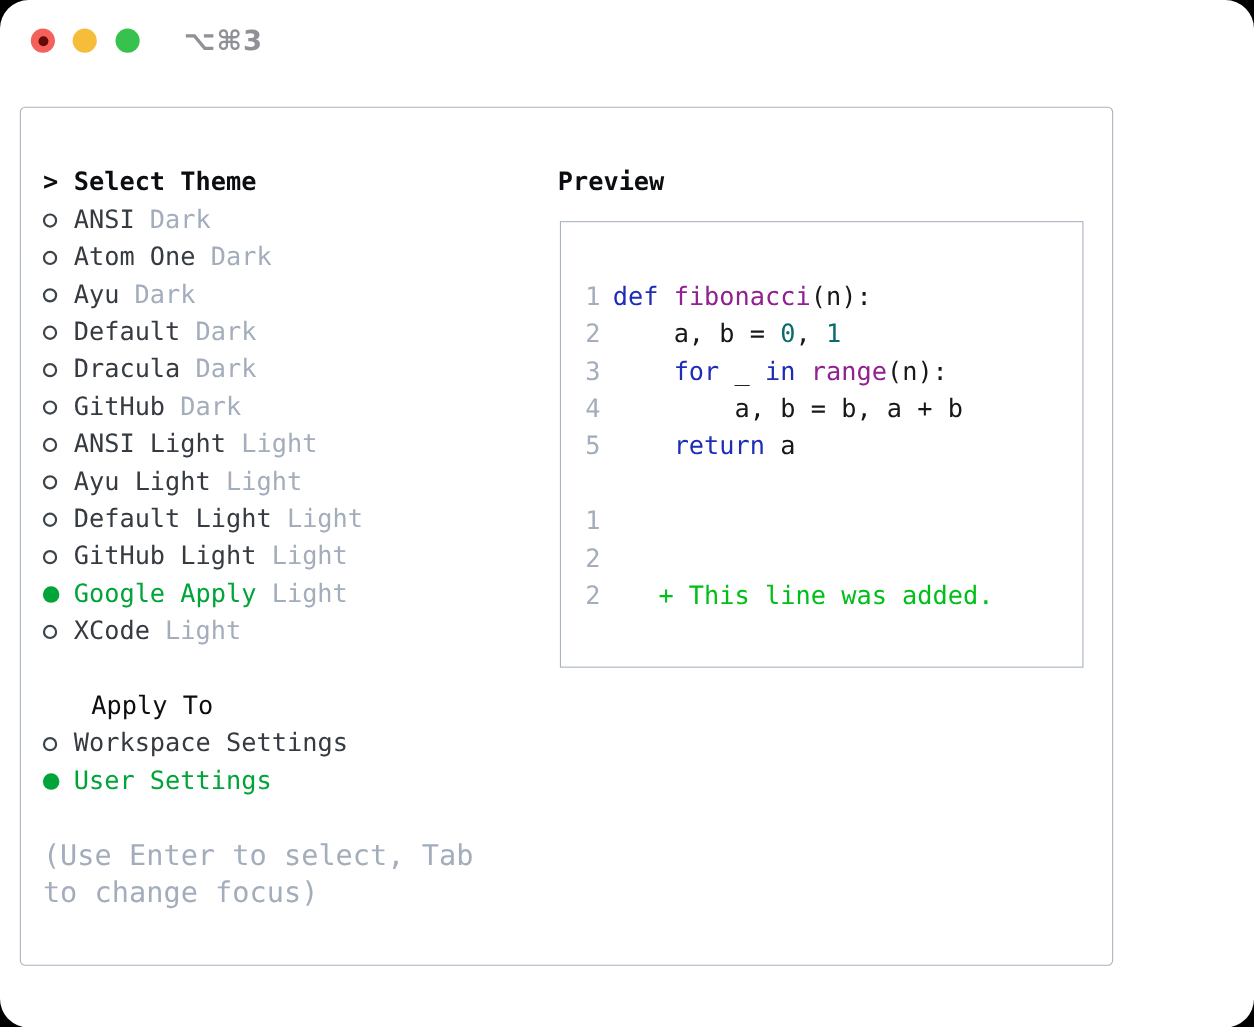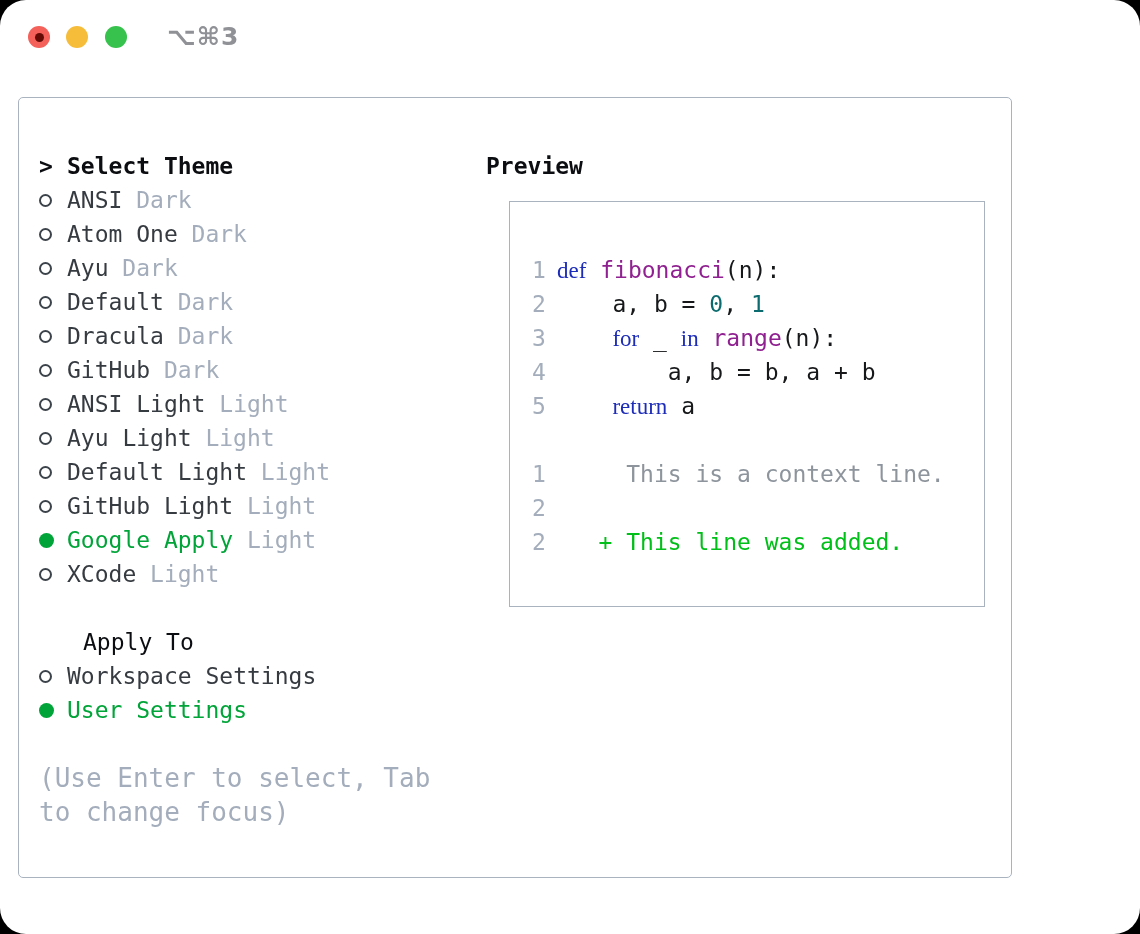--- a/index.html
+++ b/index.html
@@ -65,30 +65,30 @@
   .heading { color:var(--text-heading); font-weight:700; }
   .item-label { color:var(--text-primary); white-space:pre; }
   .item-label.selected { color:var(--accent-green); }
   .variant { color:var(--text-muted); margin-left:13.8px; white-space:pre; }
   .apply-header { margin-left:44px; color:var(--text-heading); }
   .hint {
     margin-top:34px; width:432px; color:var(--text-muted);
     font-size:26px; line-height:34px;
   }
   
-  .preview-header-row { position:absolute; left:467px; top:51px;text-align:center; }
+  .preview-header-row { position:absolute; left:488px; top:51px;text-align:center; }
   .preview-box {
     position:absolute; left:490px; top:103px; width:476px; height:406px;
     border:1.5px solid var(--border); background:var(--window-bg);
     padding:51px 0 0 22px; overflow:hidden;
   }
   .code-line { height:34px; display:flex; align-items:center; font-size:23px; }
   .gutter { flex:0 0 14px; color:var(--gutter); margin-right:11px; text-align:left; }
   .code-text { white-space:pre; color:var(--syntax-default); }
-  .code-text .kw   { color:var(--syntax-keyword);font-family:Liberation Serif, serif; }
+  .code-text .kw   { color:var(--syntax-keyword); }
   .code-text .fn   { color:var(--syntax-function);margin-top:31px; }
   .code-text .lit  { color:var(--syntax-literal); }
   .code-text .context { color:var(--diff-context); }
   .code-text .removed { color:var(--diff-removed); }
   .code-text .added   { color:var(--diff-added); }
 </style>
 </head>
 <body>
 
 <div class="window">
@@ -245,21 +245,20 @@
           </div>
           <div class="code-line">
             <span class="gutter">5</span>
             <span class="code-text"><span>    </span><span class="kw">return</span><span> a</span></span>
           </div>
         </div>
       <div class="spacer"></div>
       <div id="diff-block">
           <div class="code-line">
             <span class="gutter">1</span>
-            <span class="code-text"><span class="context">     This is a context line.</span></span>
           </div>
           <div class="code-line">
             <span class="gutter">2</span>
           </div>
           <div class="code-line">
             <span class="gutter">2</span>
             <span class="code-text"><span>   </span><span class="added">+ This line was added.</span></span>
           </div>
         </div>
     </div>

